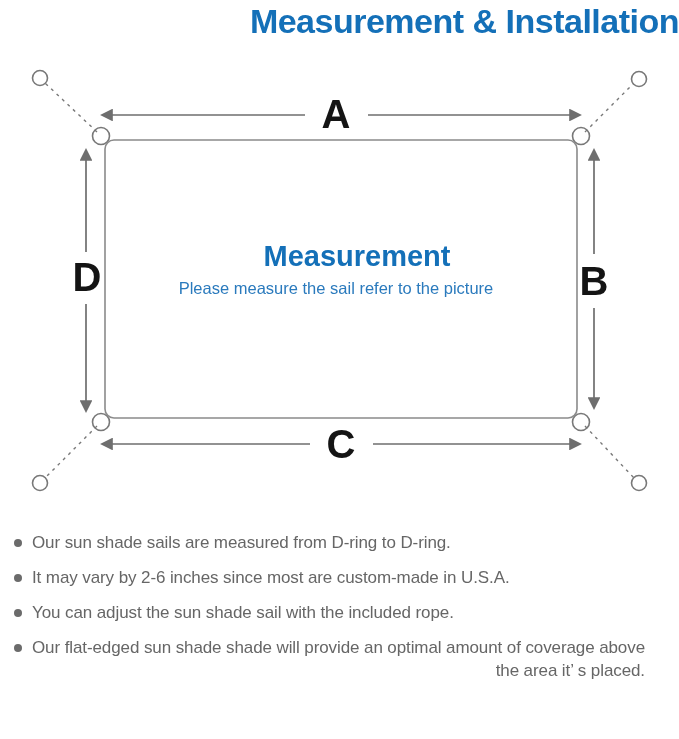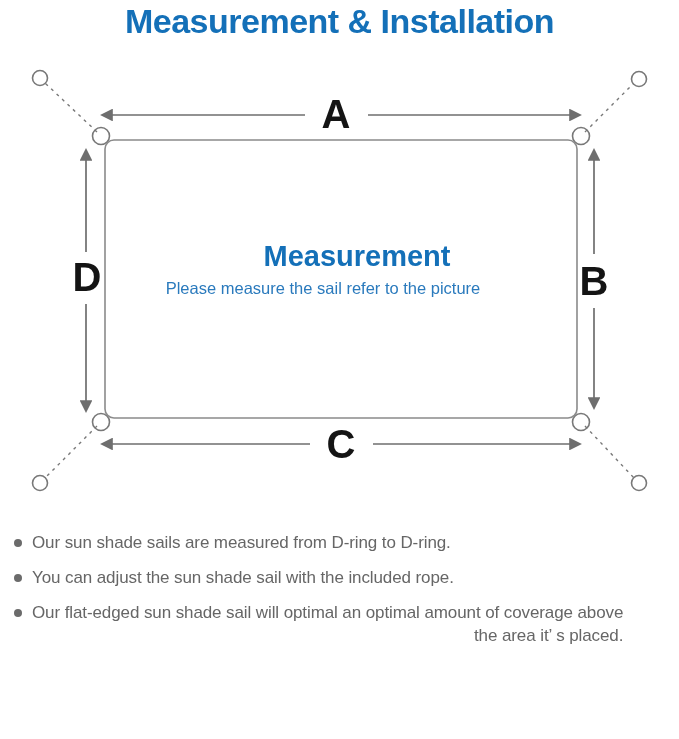--- a/index.html
+++ b/index.html
@@ -11,21 +11,21 @@
     overflow: hidden;
   }
   .page {
     position: relative;
     width: 679px; height: 739px;
     background: #ffffff;
   }
   .page-title {
     position: absolute;
     top: 2px; left: 0; width: 679px;
-    text-align: center;
+    text-align: right;
     font-size: 34px;
     font-weight: bold;
     letter-spacing: -0.5px;
     color: #1470b8;
   }
   .diagram {
     position: absolute;
     top: 0; left: 0;
     width: 679px; height: 525px;
   }
@@ -48,21 +48,21 @@
     left: 341px; top: 256px;
     transform: translate(-50%, -50%);
     font-size: 29px;
     font-weight: bold;
     color: #1470b8;
     white-space: nowrap;
     margin-left: 16px;
   }
   .center-subtitle {
     position: absolute;
-    left: 323px; top: 288px;
+    left: 336px; top: 288px;
     transform: translate(-50%, -50%);
     font-size: 16.5px;
     color: #2a7abd;
     white-space: nowrap;
     text-align: center;
   }
   .notes {
     position: absolute;
     top: 531px; left: 14px;
     width: 655px;
@@ -148,22 +148,26 @@
     <div class="center-subtitle">Please measure the sail refer to the picture</div>
   </div>
 
   <ul class="notes">
     <li class="note-item">
       <span class="bullet-dot"></span>
       <span class="note-text">Our sun shade sails are measured from D-ring to D-ring.</span>
     </li>
     <li class="note-item">
       <span class="bullet-dot"></span>
+      <span class="note-text">It may vary by 2-6 inches since most are custom-made in U.S.A.</span>
+    </li>
+    <li class="note-item">
+      <span class="bullet-dot"></span>
       <span class="note-text">You can adjust the sun shade sail with the included rope.</span>
     </li>
     <li class="note-item">
       <span class="bullet-dot"></span>
-      <span class="note-text">Our flat-edged sun shade sail will optimal an optimal amount of coverage above
+      <span class="note-text">Our flat-edged sun shade shade will provide an optimal amount of coverage above
 the area it’ s placed.</span>
     </li>
   </ul>
 
 </div>
 
 </body></html>

